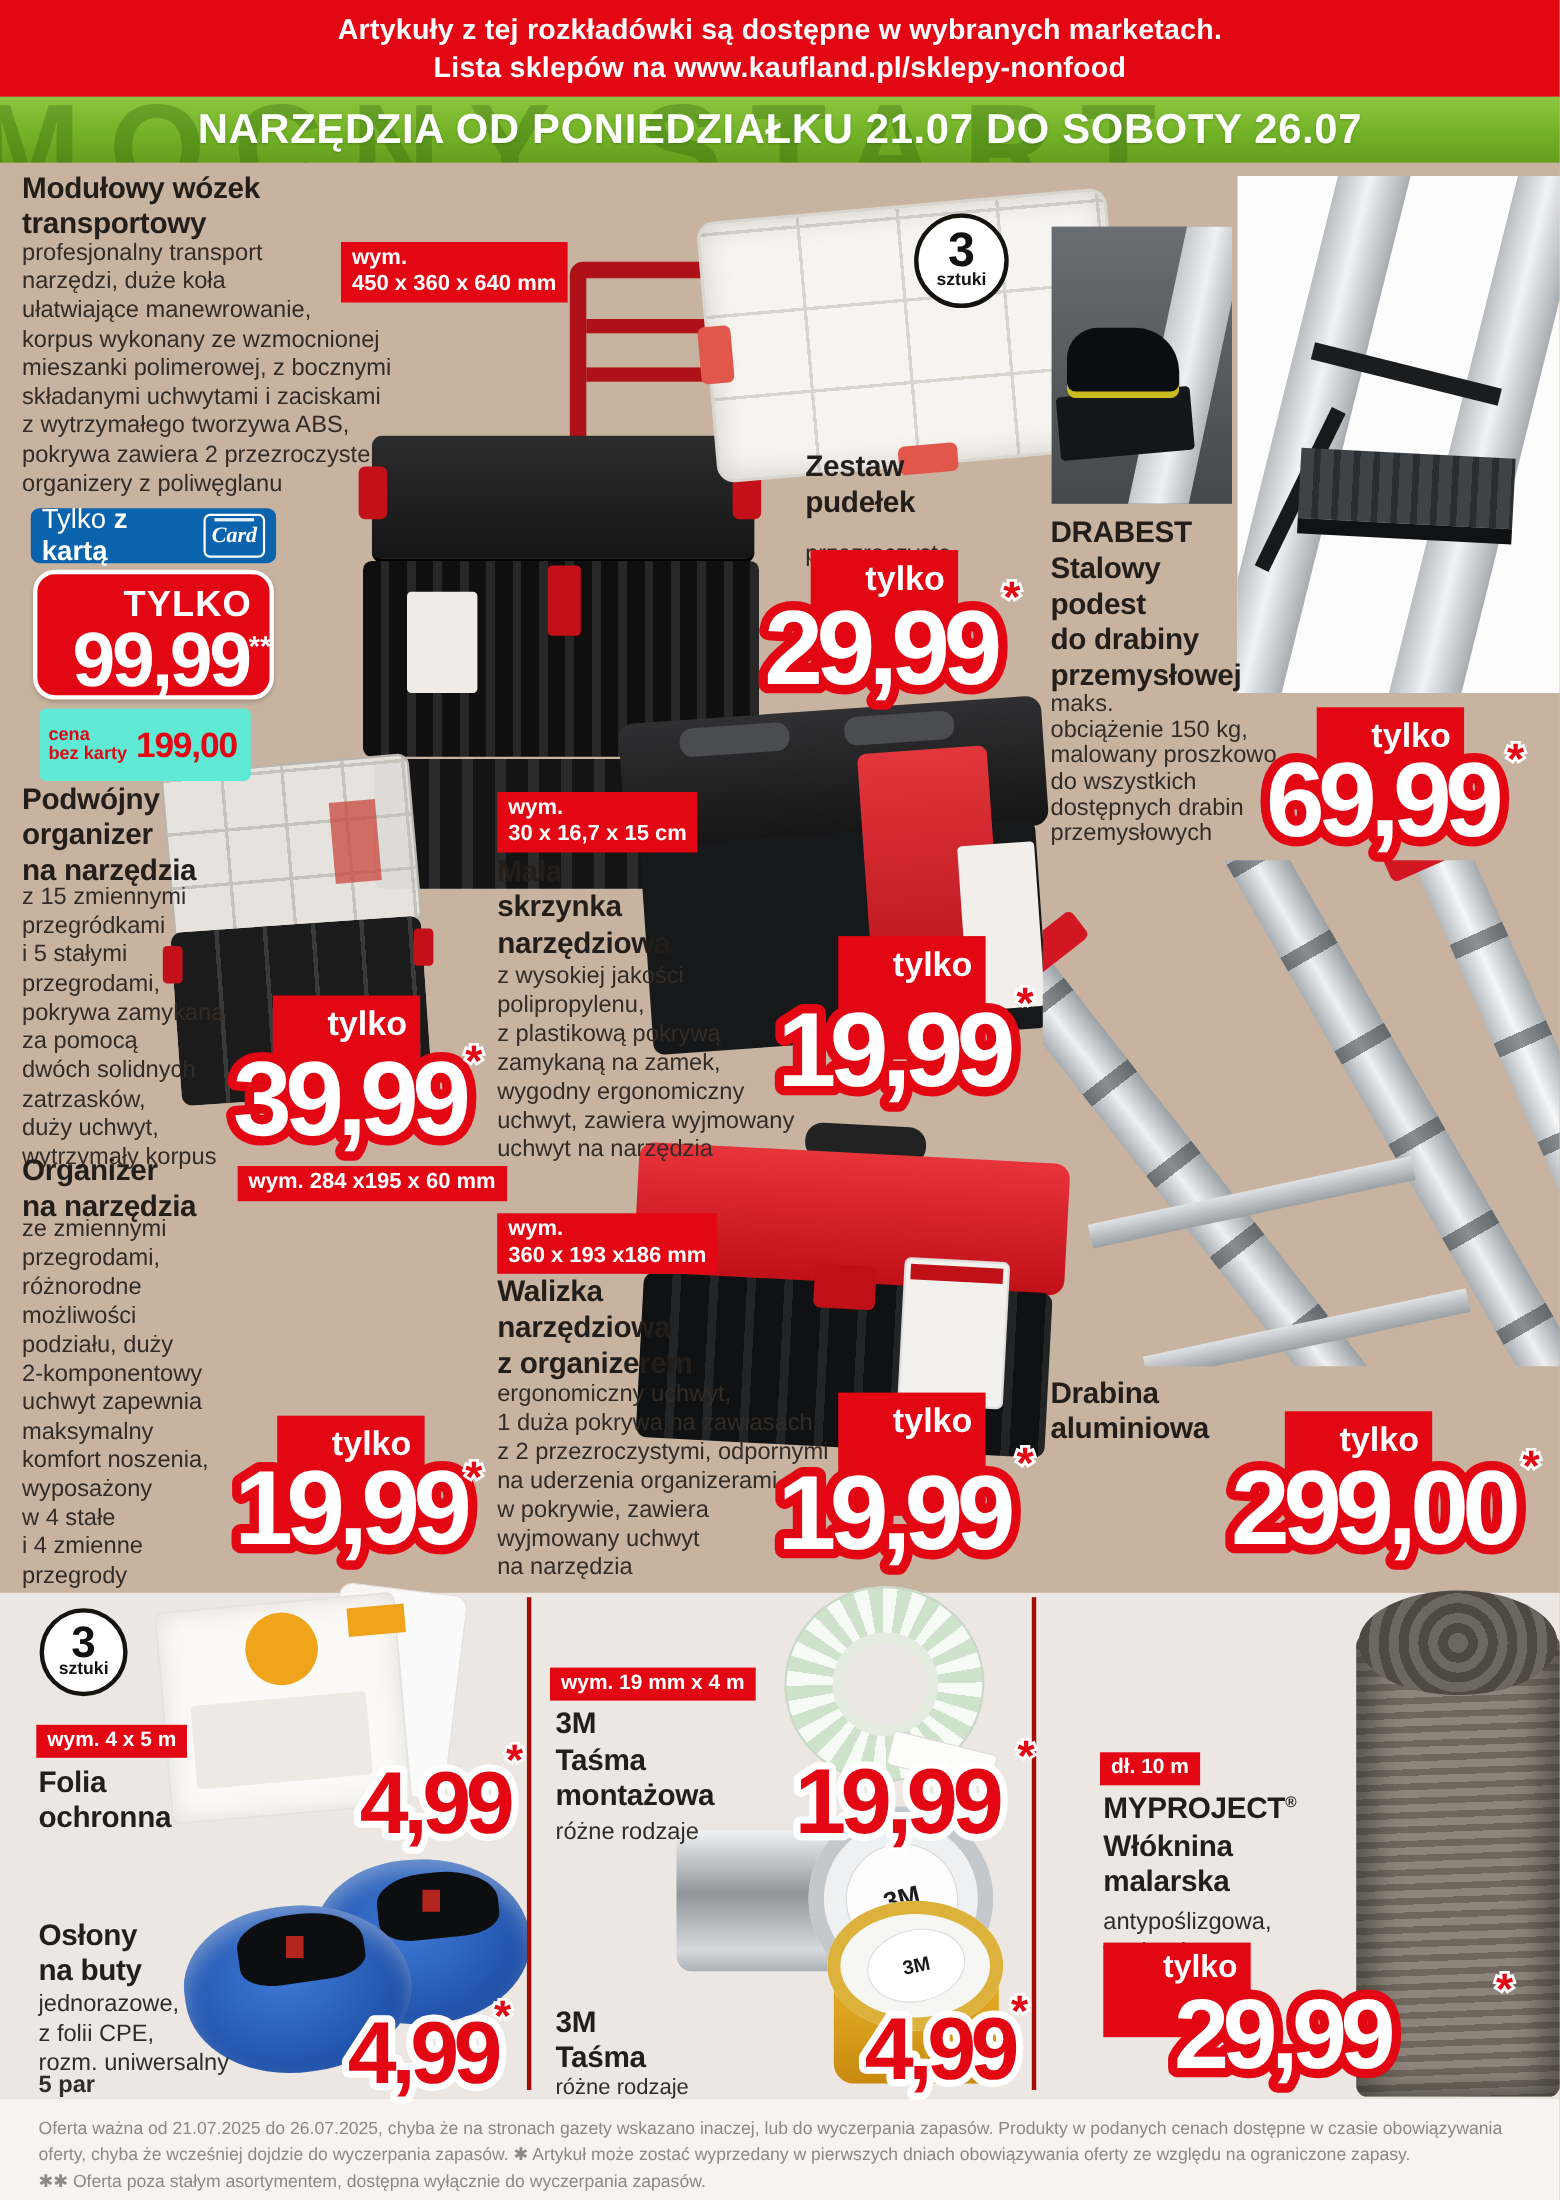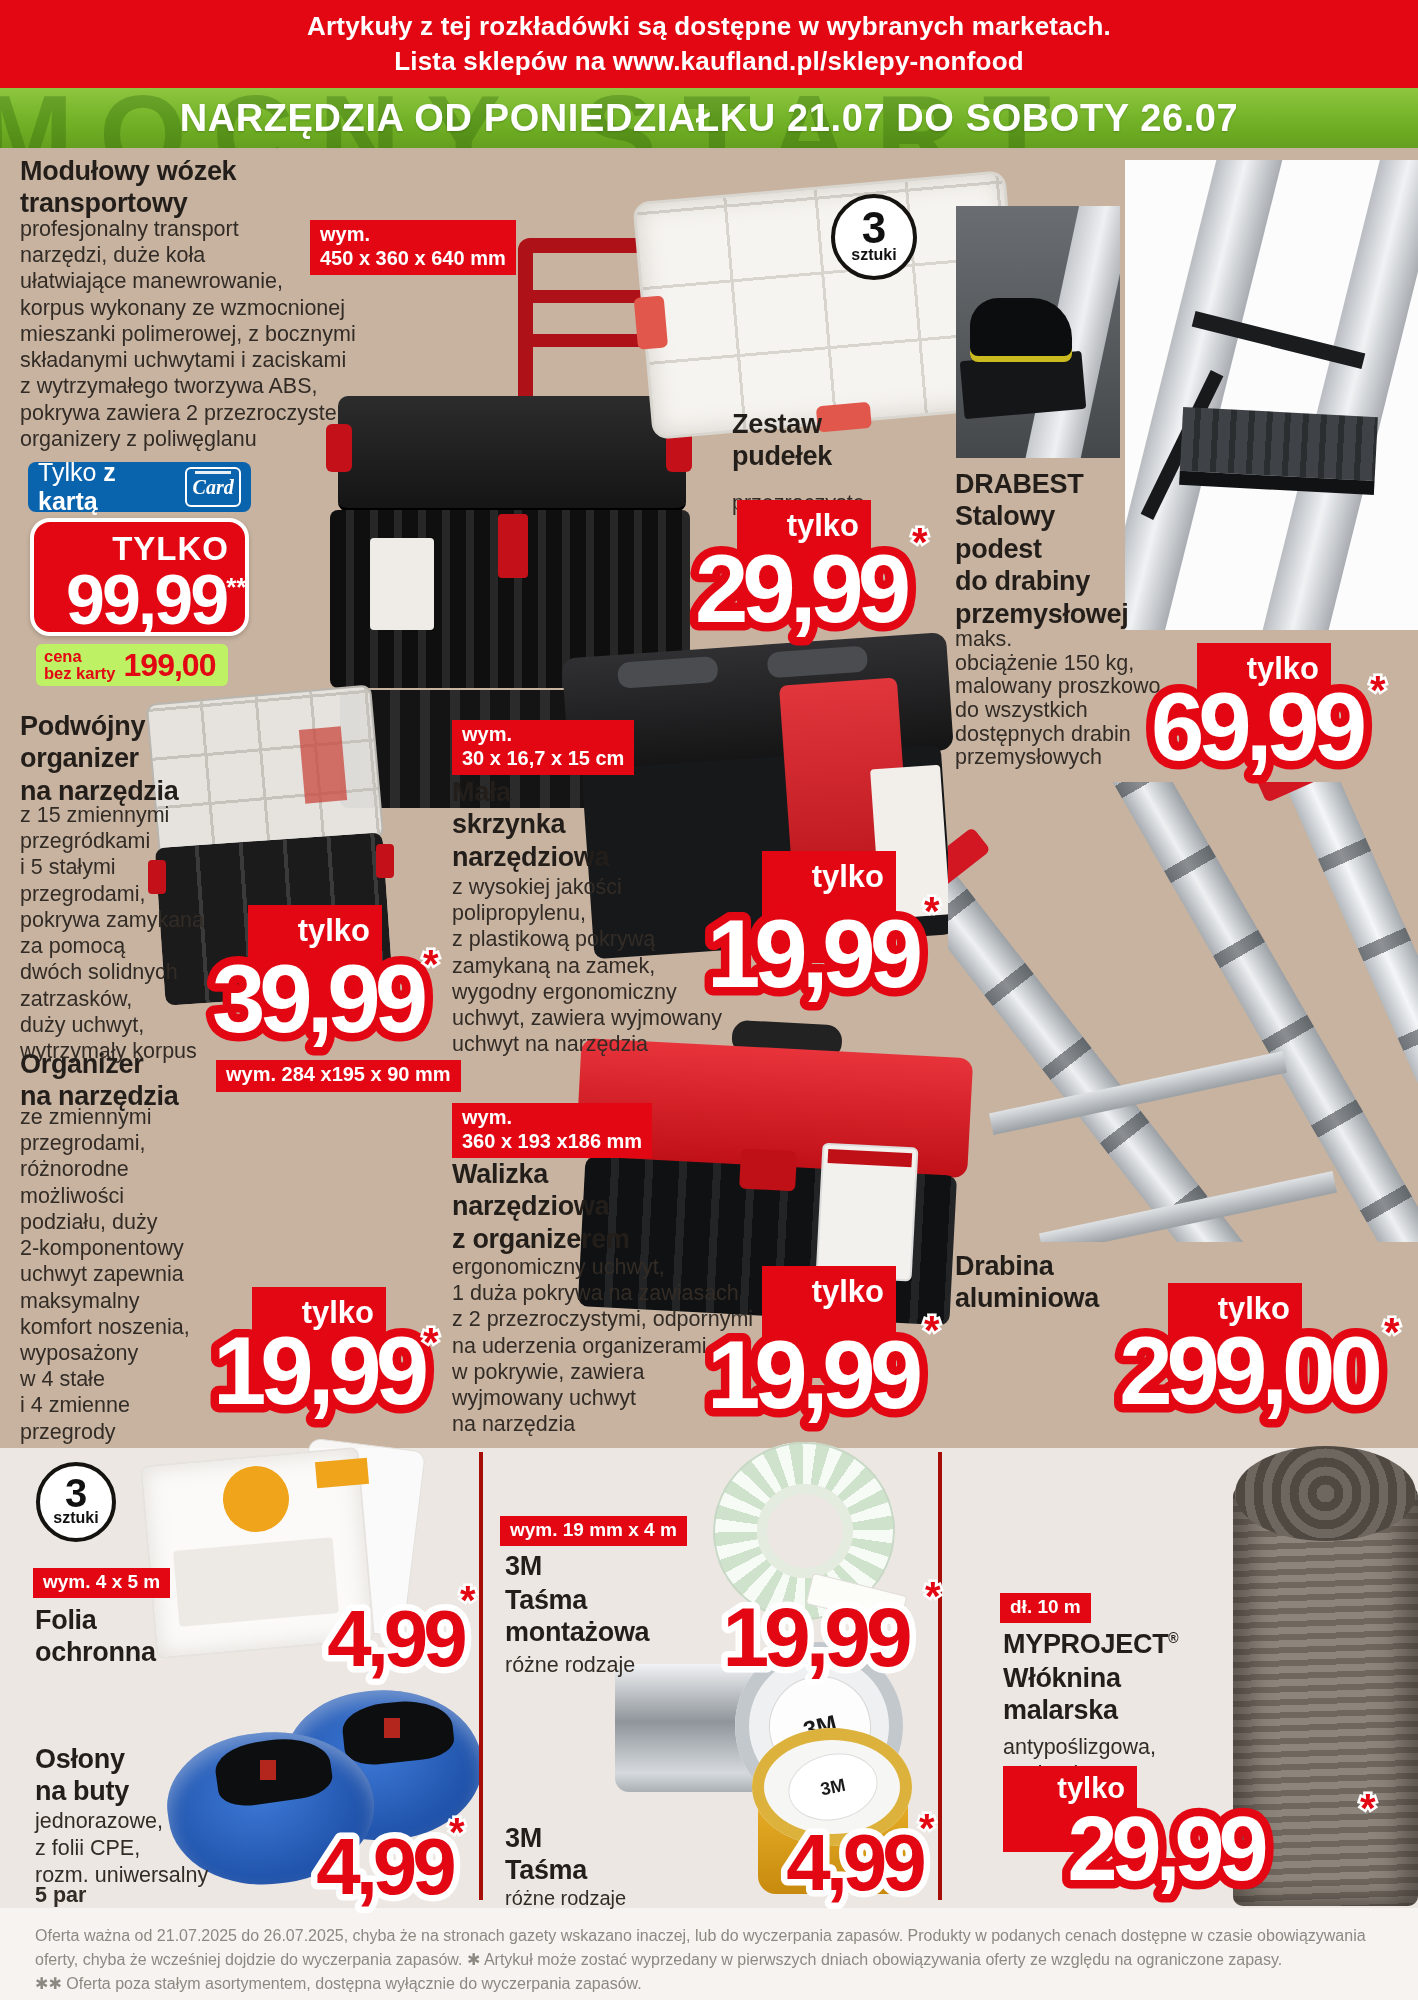--- a/index.html
+++ b/index.html
@@ -25,21 +25,21 @@
   .ptag-tylko{position:absolute;right:12px;top:8px;color:#fff;font-weight:bold;font-size:31px;}
   .price-svg{position:absolute;z-index:5;overflow:visible;}
   text.pw{font-family:"Liberation Sans",sans-serif;font-weight:bold;font-size:96px;fill:#fff;stroke:#e30613;stroke-width:17px;paint-order:stroke;stroke-linejoin:round;letter-spacing:-6px;}
   text.pw90{font-size:90px;}
   text.pr{font-family:"Liberation Sans",sans-serif;font-weight:bold;font-size:80px;fill:#e30613;stroke:#ffffff;stroke-width:13px;paint-order:stroke;stroke-linejoin:round;letter-spacing:-5px;}
   text.ast{font-family:"Liberation Sans",sans-serif;font-weight:bold;font-size:40px;fill:#e30613;stroke:#fff;stroke-width:5px;paint-order:stroke;}
   .card-price-box{background:#e30613;border:4px solid #fff;border-radius:20px;z-index:5;box-shadow:0 2px 4px rgba(60,40,20,.25);}
   .cpb-label{text-align:right;padding:8px 16px 0 0;color:#fff;font-weight:bold;font-size:33px;letter-spacing:1px;}
   .cpb-value{text-align:center;color:#fff;font-weight:bold;font-size:70px;letter-spacing:-3px;line-height:.92;padding-left:32px;}
   .cpb-value sup{font-size:26px;letter-spacing:0;vertical-align:28px;}
-  .base-strip{background:#bef264;border-radius:6px;z-index:5;display:flex;align-items:center;padding:4px 8px;gap:8px;}
+  .base-strip{background:#5eead4;border-radius:6px;z-index:5;display:flex;align-items:center;padding:16px 8px;gap:8px;}
   .bs-label{color:#e30613;font-weight:bold;font-size:16.5px;line-height:1.05;}
   .bs-value{color:#e30613;font-weight:bold;font-size:32px;letter-spacing:-1px;}
   .card-badge{background:#0a63ad;border-radius:8px;z-index:5;display:flex;align-items:center;padding:0 10px;gap:9px;color:#fff;font-size:25px;}
   .card-logo{border:2px solid #fff;border-radius:6px;width:54px;height:36px;display:flex;align-items:center;justify-content:center;font-family:"Liberation Serif",serif;font-style:italic;font-weight:bold;font-size:20px;position:relative;}
   .card-logo:before{content:"";position:absolute;top:2px;left:8px;right:8px;height:3px;background:#fff;opacity:.9;}
   .count-circle{background:#fff;border:4px solid #15130f;border-radius:50%;display:flex;flex-direction:column;align-items:center;justify-content:center;z-index:6;}
   .count-num{font-size:44px;font-weight:bold;line-height:.8;color:#111;}
   .count-unit{font-size:16px;font-weight:bold;color:#111;}
   .vline{width:4px;background:#a50d06;z-index:2;}
   .ft-line{font-size:16px;line-height:1.5;color:#8e8882;}
@@ -121,21 +121,21 @@
 możliwości
 podziału, duży
 2-komponentowy
 uchwyt zapewnia
 maksymalny
 komfort noszenia,
 wyposażony
 w 4 stałe
 i 4 zmienne
 przegrody</div>
-  <div class="abs dim-badge pre" style="left:216px;top:1060px;">wym. 284 x195 x 90 mm</div>
+  <div class="abs dim-badge pre" style="left:216px;top:1060px;">wym. 284 x195 x 60 mm</div>
 
   <div class="abs ptag-box" style="left:252px;top:1287px;width:134px;height:112px;">
       <span class="ptag-tylko">tylko</span>
     </div>
   <svg class="price-svg" style="left:200px;top:1320px;" width="250" height="110">
     <text class="pw" x="118" y="84" text-anchor="middle">19,99</text>
     <text class="ast" x="223" y="36">*</text>
   </svg>
 
   <div class="abs dim-badge pre" style="left:310px;top:220px;">wym.

